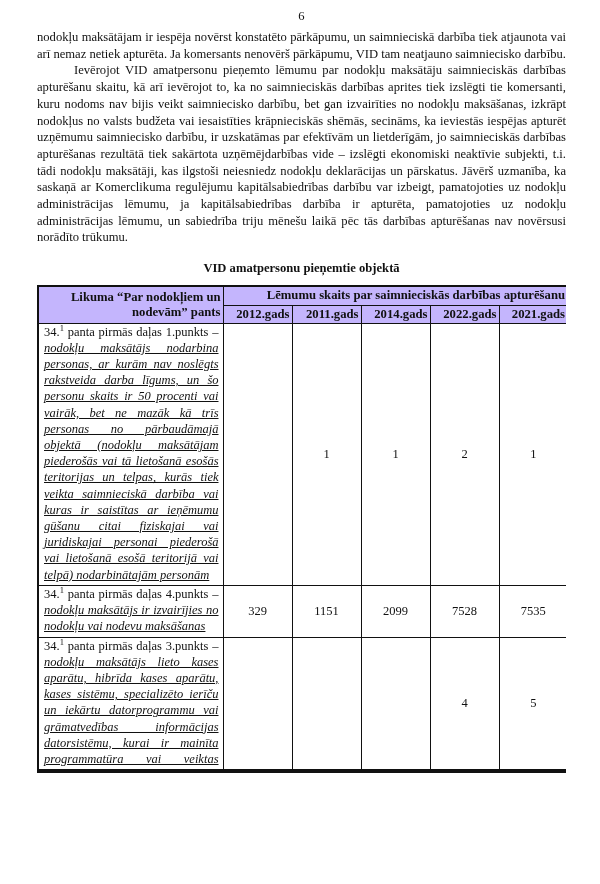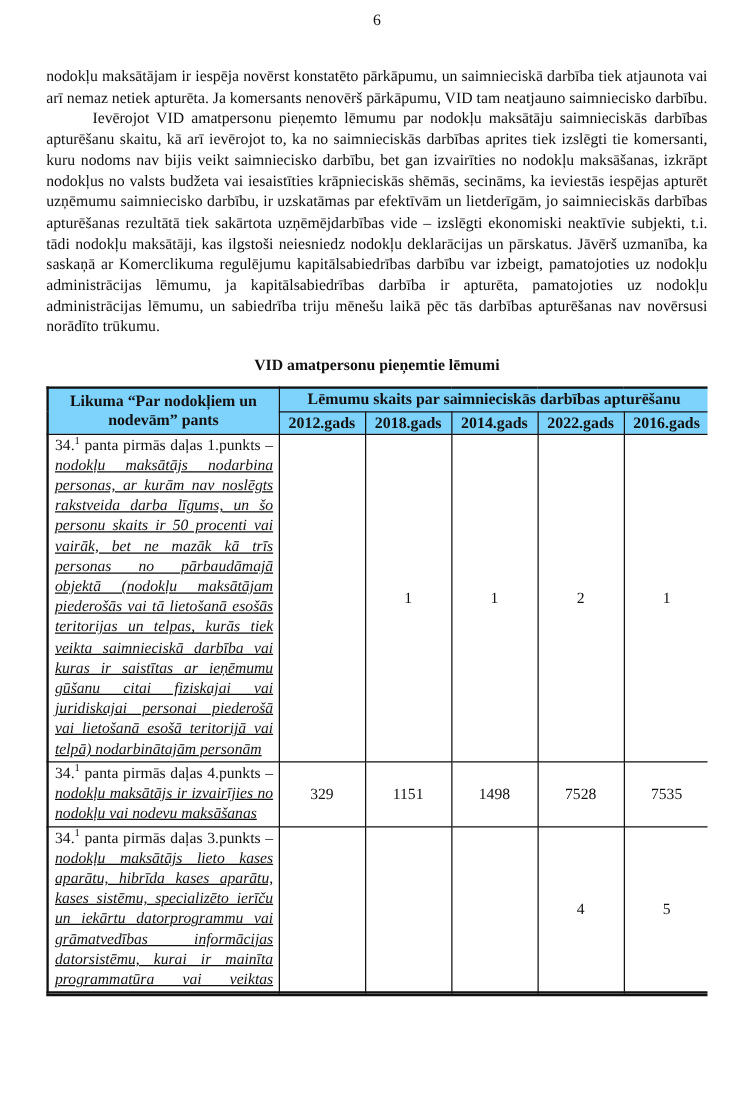--- a/index.html
+++ b/index.html
@@ -10,21 +10,21 @@
     font-family: "Liberation Serif", "DejaVu Serif", serif;
   }
   .content { padding: 8px 34px 0 37px; }
 
   .pagenum { text-align: center; font-size: 12.6px; line-height: 17px; }
 
   p.body-par {
     font-size: 12.6px; line-height: 16.7px;
     text-align: justify;
   }
-  .p1 { margin-top: 28px; }
+  .p1 { margin-top: 4px; }
   .p2 { text-indent: 37px; }
 
   .doc-title {
     margin-top: 14px;
     text-align: center; font-weight: bold;
     font-size: 12.6px; line-height: 17px;
   }
 
   .table-wrap {
     margin-top: 8px;
@@ -32,22 +32,22 @@
     border-bottom: 2px solid #111;
   }
   table.law-table {
     border-collapse: collapse; table-layout: fixed;
     width: 529px;
     border: 2px solid #111;
     font-size: 12.5px;
   }
   .law-table th, .law-table td { border: 1px solid #111; }
   .law-table thead th {
-    background: #7dd3fc;
-    font-weight: bold; text-align: center;
+    background: #c4b5fd;
+    font-weight: bold; text-align: right;
     font-size: 12.7px; padding: 1px 2px;
   }
   .law-table thead tr.hdr1 th { height: 19px; }
   .law-table thead tr.hdr2 th { height: 17px; }
   td.law {
     padding: 0 4px 2px 5px;
     text-align: justify;
     line-height: 16.2px;
     vertical-align: top;
   }
@@ -60,60 +60,60 @@
 <body>
 
 <div class="content">
 
   <div class="pagenum">6</div>
 
   <p class="body-par p1">nodokļu maksātājam ir iespēja novērst konstatēto pārkāpumu, un saimnieciskā darbība tiek atjaunota vai arī nemaz netiek apturēta. Ja komersants nenovērš pārkāpumu, VID tam neatjauno saimniecisko darbību.</p>
   <p class="body-par p2">Ievērojot VID amatpersonu pieņemto lēmumu par nodokļu maksātāju saimnieciskās darbības apturēšanu skaitu, kā arī ievērojot to, ka no saimnieciskās darbības aprites tiek izslēgti tie komersanti, kuru nodoms nav bijis veikt saimniecisko darbību, bet gan izvairīties no nodokļu maksāšanas, izkrāpt nodokļus no valsts budžeta vai iesaistīties krāpnieciskās shēmās, secināms, ka ieviestās iespējas apturēt uzņēmumu saimniecisko darbību, ir uzskatāmas par efektīvām un lietderīgām, jo saimnieciskās darbības apturēšanas rezultātā tiek sakārtota uzņēmējdarbības vide – izslēgti ekonomiski neaktīvie subjekti, t.i. tādi nodokļu maksātāji, kas ilgstoši neiesniedz nodokļu deklarācijas un pārskatus. Jāvērš uzmanība, ka saskaņā ar Komerclikuma regulējumu kapitālsabiedrības darbību var izbeigt, pamatojoties uz nodokļu administrācijas lēmumu, ja kapitālsabiedrības darbība ir apturēta, pamatojoties uz nodokļu administrācijas lēmumu, un sabiedrība triju mēnešu laikā pēc tās darbības apturēšanas nav novērsusi norādīto trūkumu.</p>
 
   <div class="doc-title">
-    <div>VID amatpersonu pieņemtie lēmumi</div>
+    <div>VID amatpersonu pieņemtie objektā</div>
   </div>
 
   <div class="table-wrap">
     <table class="law-table">
       <colgroup>
         <col style="width:185px">
         <col style="width:69px">
           <col style="width:69px">
           <col style="width:69px">
           <col style="width:69px">
           <col style="width:69px">
       </colgroup>
       <thead>
         <tr class="hdr1">
           <th rowspan="2">Likuma “Par nodokļiem un nodevām” pants</th>
           <th colspan="5">Lēmumu skaits par saimnieciskās darbības apturēšanu</th>
         </tr>
         <tr class="hdr2">
           <th>2012.gads</th>
-          <th>2018.gads</th>
+          <th>2011.gads</th>
           <th>2014.gads</th>
           <th>2022.gads</th>
-          <th>2016.gads</th>
+          <th>2021.gads</th>
         </tr>
       </thead>
       <tbody>
         <tr>
           <td class="law"><span>34.</span><sup class="art">1</sup><span> panta pirmās daļas 1.punkts – </span><span class="desc">nodokļu maksātājs nodarbina personas, ar kurām nav noslēgts rakstveida darba līgums, un šo personu skaits ir 50 procenti vai vairāk, bet ne mazāk kā trīs personas no pārbaudāmajā objektā (nodokļu maksātājam piederošās vai tā lietošanā esošās teritorijas un telpas, kurās tiek veikta saimnieciskā darbība vai kuras ir saistītas ar ieņēmumu gūšanu citai fiziskajai vai juridiskajai personai piederošā vai lietošanā esošā teritorijā vai telpā) nodarbinātajām personām</span></td>
           <td class="val"></td>
           <td class="val">1</td>
           <td class="val">1</td>
           <td class="val">2</td>
           <td class="val">1</td>
         </tr>
         <tr>
           <td class="law"><span>34.</span><sup class="art">1</sup><span> panta pirmās daļas 4.punkts – </span><span class="desc">nodokļu maksātājs ir izvairījies no nodokļu vai nodevu maksāšanas</span></td>
           <td class="val">329</td>
           <td class="val">1151</td>
-          <td class="val">1498</td>
+          <td class="val">2099</td>
           <td class="val">7528</td>
           <td class="val">7535</td>
         </tr>
         <tr>
           <td class="law cut"><span>34.</span><sup class="art">1</sup><span> panta pirmās daļas 3.punkts – </span><span class="desc">nodokļu maksātājs lieto kases aparātu, hibrīda kases aparātu, kases sistēmu, specializēto ierīču un iekārtu datorprogrammu vai grāmatvedības informācijas datorsistēmu, kurai ir mainīta programmatūra vai veiktas</span></td>
           <td class="val"></td>
           <td class="val"></td>
           <td class="val"></td>
           <td class="val">4</td>
           <td class="val">5</td>

